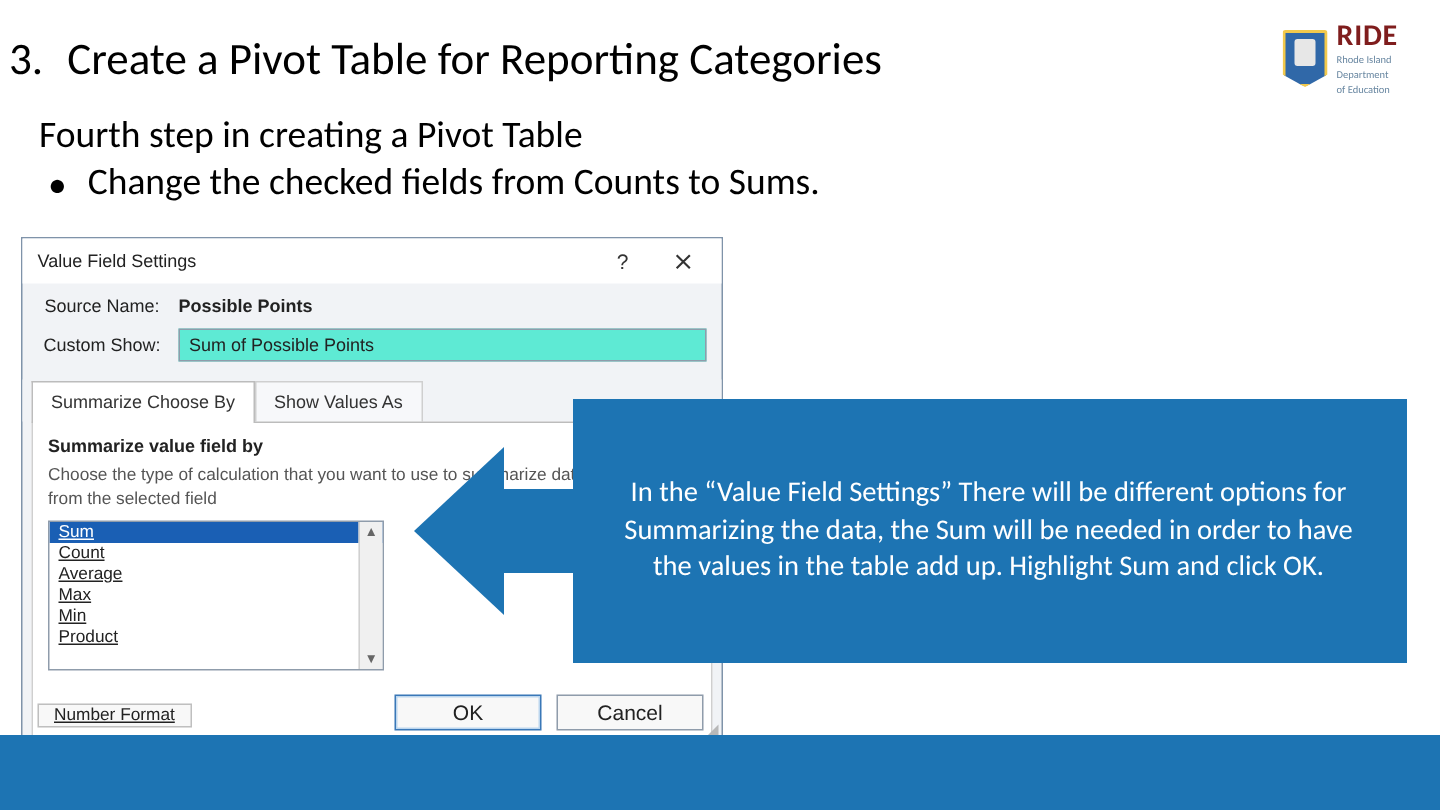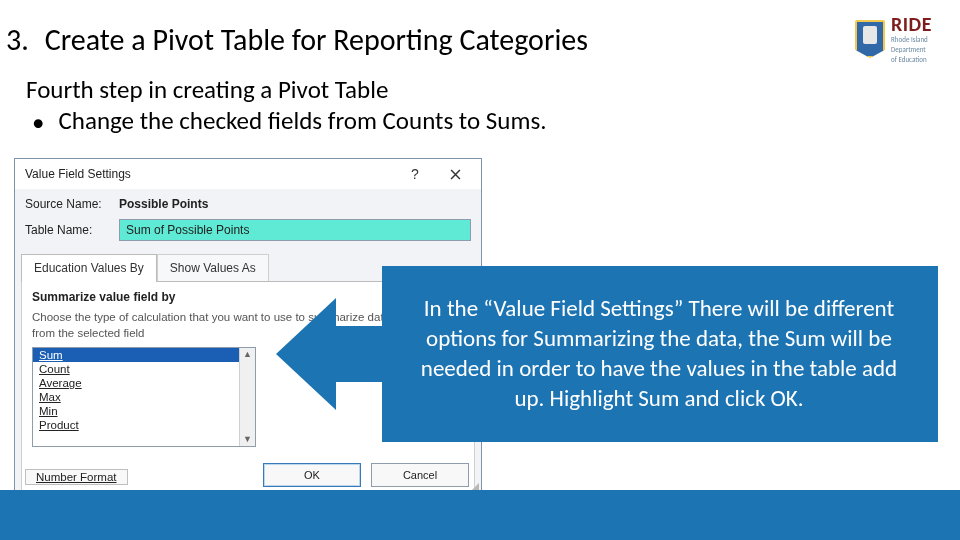--- a/index.html
+++ b/index.html
@@ -39,21 +39,21 @@
   }
   .dlg-title { flex: 1; font-size: 12px; }
   .dlg-help, .dlg-close {
     width: 40px; height: 28px; display: flex; align-items: center; justify-content: center;
     font-size: 14px; color: #333; cursor: pointer;
   }
   .dlg-close svg { width: 11px; height: 11px; }
 
   .dlg-section { padding: 8px 10px 4px 10px; font-size: 12px; }
   .row { display: flex; align-items: center; gap: 8px; margin-bottom: 8px; }
-  .lbl { min-width: 86px; }
+  .lbl { min-width: 86px; text-align: center; }
   .strong { font-weight: 700; }
   .inp {
     flex: 1; height: 22px; border: 1px solid #8f9cab; background: #5eead4; padding: 0 6px;
     display: flex; align-items: center; font-size: 12px;
   }
 
   .tabs { display: flex; gap: 0; background: #f1f3f6; padding-left: 6px; }
   .tab {
     border: 1px solid #cfcfcf; border-bottom: none; background: #f7f8fa;
     padding: 6px 12px 7px 12px; font-size: 12px; color: #333;
@@ -87,37 +87,37 @@
     position: absolute; left: 10px; bottom: 10px;
     border: 1px solid #bfbfbf; background: #f8f8f8; padding: 1px 10px;
     font-size: 11.5px; text-decoration: underline; cursor: pointer;
   }
 
   .dlg-buttons {
     position: absolute; right: 12px; bottom: 8px; display: flex; gap: 10px;
   }
   .btn {
     min-width: 98px; height: 24px; border: 1px solid #8f9cab; background: #f8f8f8;
-    display: flex; align-items: center; justify-content: center; font-size: 11px;
+    display: flex; align-items: center; justify-content: center; font-size: 14px;
     cursor: pointer;
   }
   .btn.primary { border: 1px solid #3a78b8; box-shadow: 0 0 0 1px #bcd6ee inset; }
   .resize {
     position: absolute; right: 2px; bottom: 2px; width: 12px; height: 12px;
   }
   .resize::before {
     content: ""; position: absolute; right: 0; bottom: 0; width: 0; height: 0;
     border-style: solid; border-width: 0 0 10px 10px; border-color: transparent transparent #b8b8b8 transparent;
   }
 
   .callout {
     position: absolute; left: 382px; top: 266px; width: 556px; height: 176px;
     background: #1d74b3; color: #fff; display: flex; align-items: center;
     justify-content: center; padding: 14px 24px 14px 22px; text-align: center;
-    font-size: 23px; line-height: 1.3;
+    font-size: 19px; line-height: 1.3;
   }
   .callout-arrow {
     position: absolute; left: -106px; top: 50%; transform: translateY(-50%);
     width: 0; height: 0;
   }
   .callout-arrow::before {
     content: ""; position: absolute; left: 0; top: -56px;
     border-style: solid; border-width: 56px 60px 56px 0;
     border-color: transparent #1d74b3 transparent transparent;
   }
@@ -168,27 +168,27 @@
           </svg>
       </div>
     </div>
 
     <div class="dlg-section">
       <div class="row">
         <span class="lbl">Source Name:</span>
         <span class="strong">Possible Points</span>
       </div>
       <div class="row">
-        <span class="lbl">Table Name:</span>
+        <span class="lbl">Custom Show:</span>
         <span class="inp">Sum of Possible Points</span>
       </div>
     </div>
 
     <div class="tabs">
-      <div class="tab active">Education Values By</div>
+      <div class="tab active">Summarize Choose By</div>
       <div class="tab">Show Values As</div>
     </div>
 
     <div class="tab-panel">
       <div class="panel-head">Summarize value field by</div>
       <div class="panel-sub">Choose the type of calculation that you want to use to summarize data from the selected field</div>
 
       <div class="listbox">
         <div class="list-items">
           <div class="list-item selected">Sum</div>

